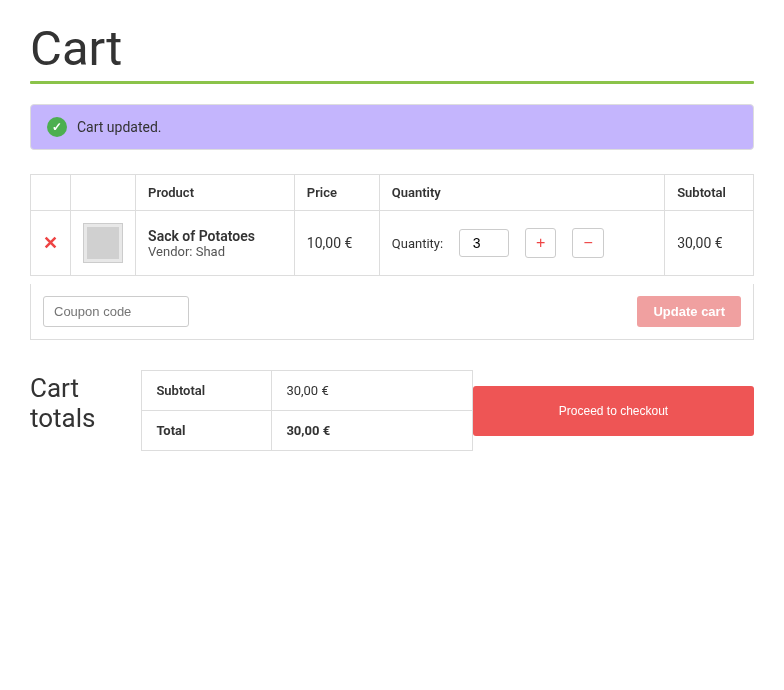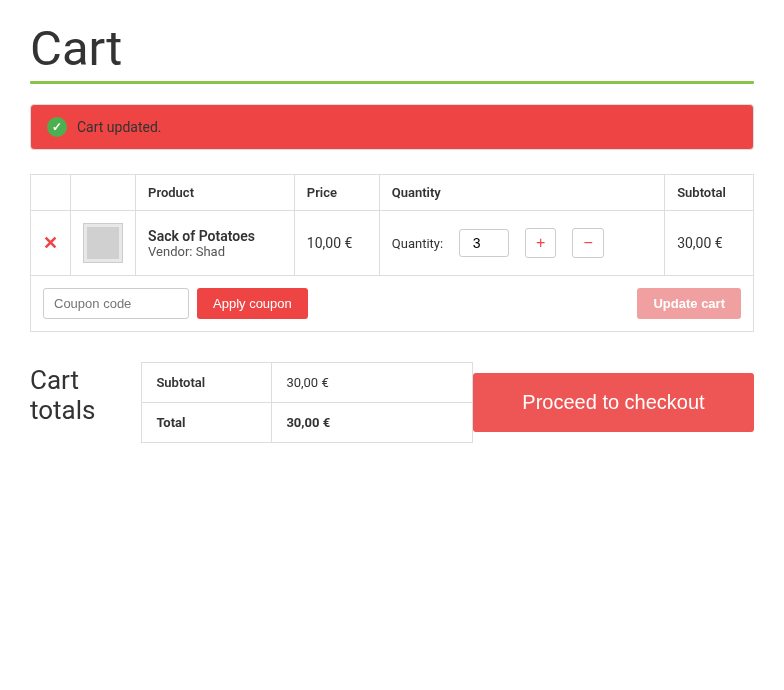--- a/index.html
+++ b/index.html
@@ -22,42 +22,42 @@
       border-radius: 1px;
     }
     .cart-updated-notice {
       display: flex;
       align-items: center;
       gap: 10px;
       border: 1px solid #ddd;
       border-radius: 4px;
       padding: 12px 16px;
       margin-bottom: 24px;
-      background: #ef4444;
+      background: #c4b5fd;
     }
     .check-icon {
       width: 20px;
       height: 20px;
       background: #4caf50;
       border-radius: 50%;
       display: flex;
       align-items: center;
       justify-content: center;
       flex-shrink: 0;
     }
     .check-icon::after {
       content: '✓';
       color: #fff;
       font-size: 12px;
       font-weight: bold;
     }
     .cart-table {
       width: 100%;
       border-collapse: collapse;
-      margin-bottom: 0;
+      margin-bottom: 8px;
     }
     .cart-table th {
       text-align: left;
       font-weight: 600;
       padding: 10px 12px;
       border: 1px solid #ddd;
       background: #fff;
       font-size: 13px;
     }
     .cart-table td {
@@ -208,21 +208,21 @@
       font-size: 16px;
     }
     .total-label { font-weight: 700 !important; }
     .total-value { font-weight: 700; }
     .checkout-btn {
       background: #e55;
       color: #fff;
       border: none;
       padding: 18px;
       width: 302px;
-      font-size: 20px;
+      font-size: 12px;
       cursor: pointer;
       border-radius: 3px;
       margin-top: 0;
       font-weight: 400;
     }
   </style>
 </head>
 <body>
 
 <h1 class="page-title">Cart</h1>
@@ -275,21 +275,20 @@
       <td>
         <span>30,00 €</span>
       </td>
     </tr>
   </tbody>
 </table>
 
 <div class="coupon-row">
   <div class="coupon-left">
     <input type="text" class="coupon-input" placeholder="Coupon code" style="">
-    <button class="apply-btn">Apply coupon</button>
   </div>
   <button class="update-btn">Update cart</button>
 </div>
 
 <div class="cart-totals-section">
   <h2 class="cart-totals-title">Cart totals</h2>
   <table class="totals-table">
     <tbody>
       <tr>
         <td>Subtotal</td>

